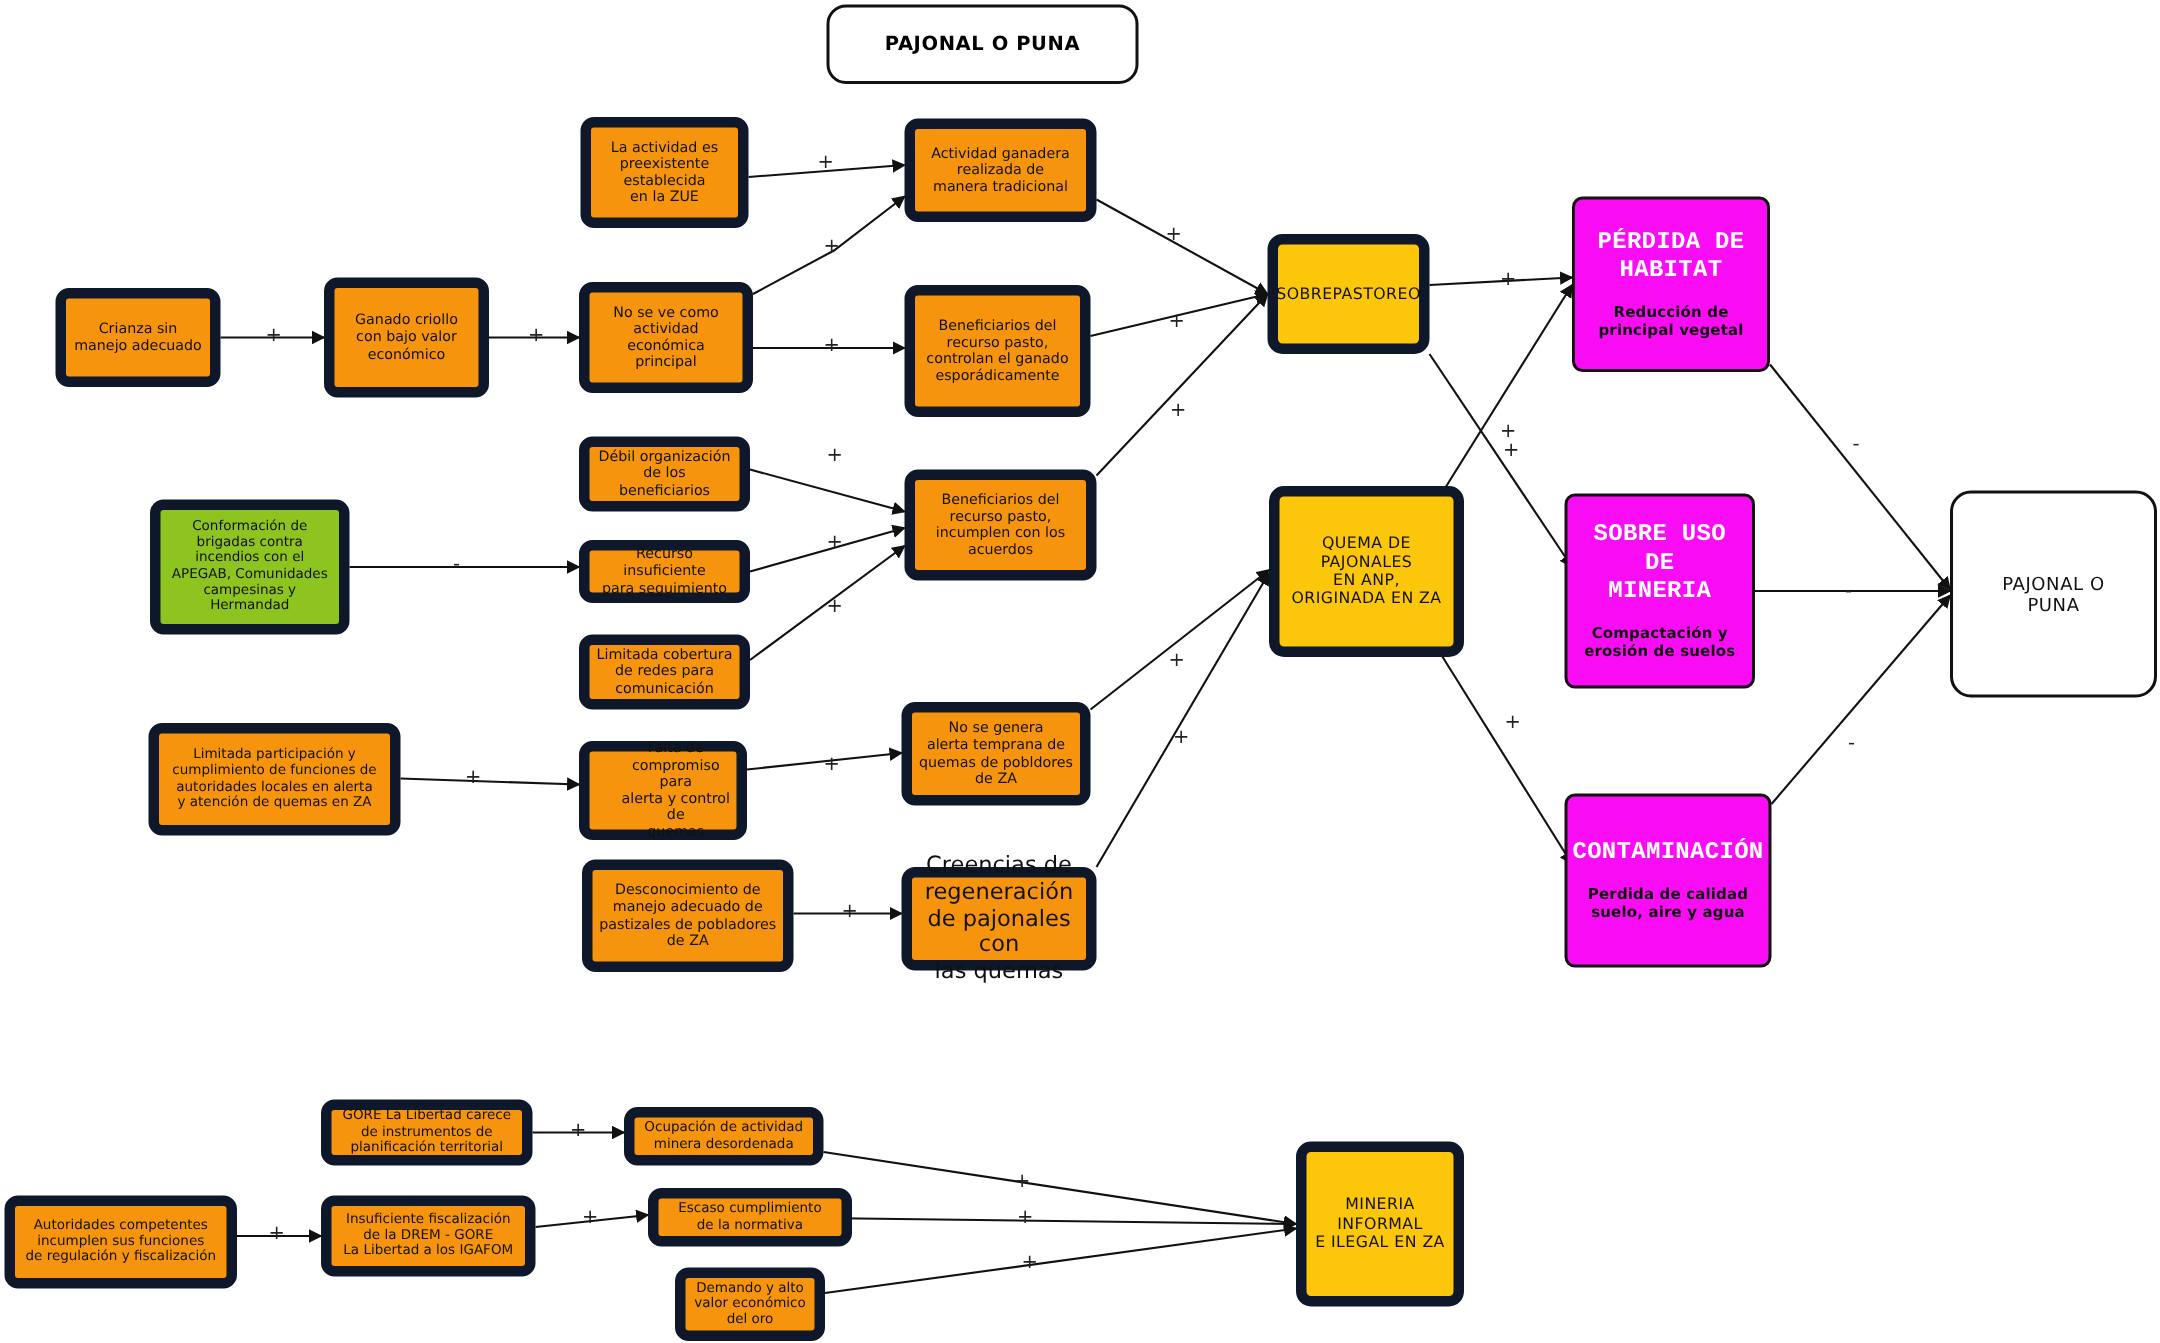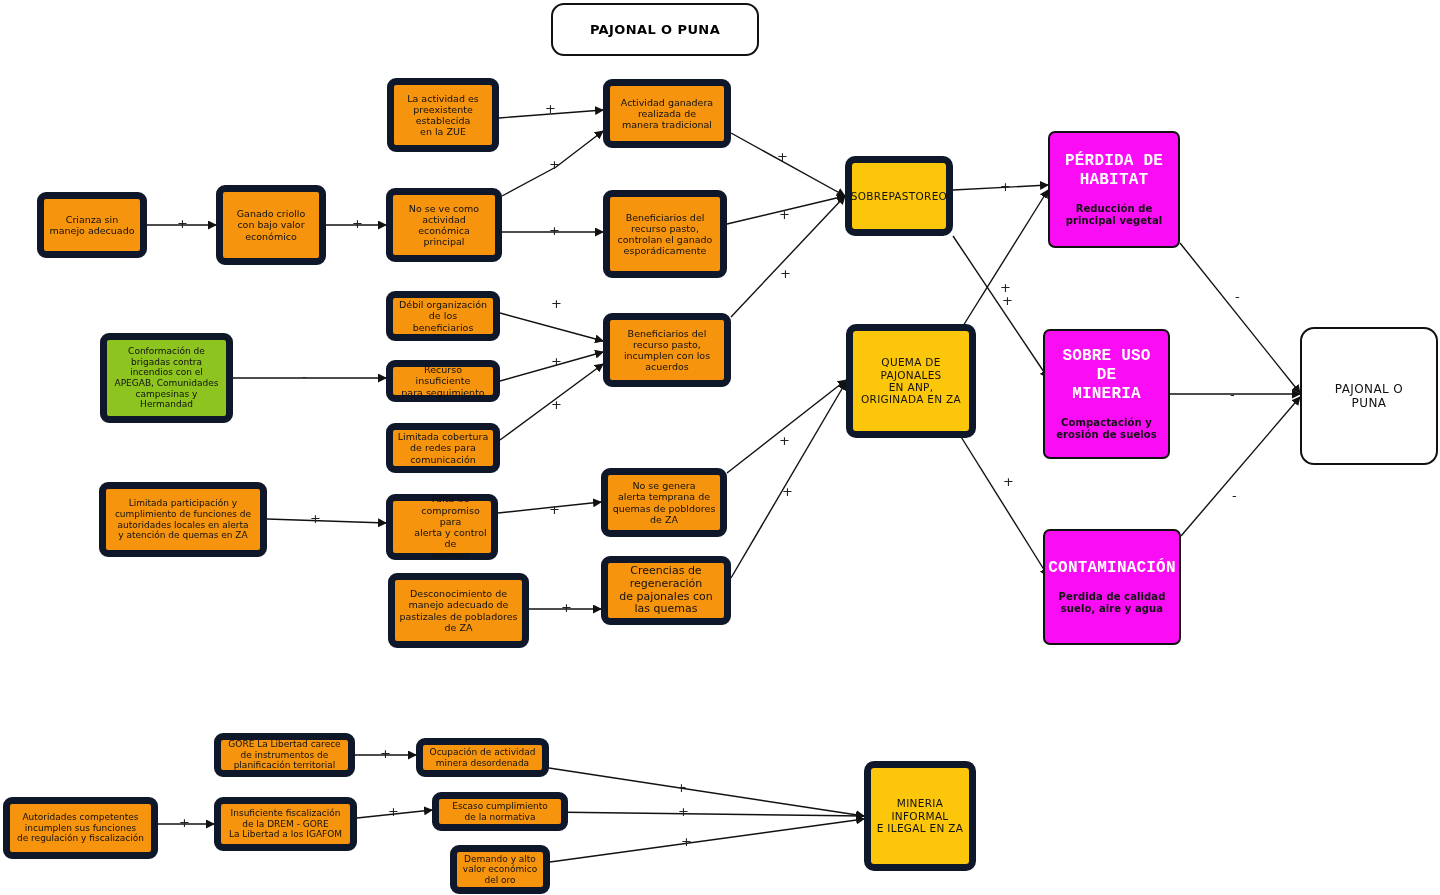--- a/index.html
+++ b/index.html
@@ -192,21 +192,21 @@
         </div>
       </div>
       <div class="node orange" style="left: 388px; top: 573px; width: 141px; height: 75px; font-size: 9.5px;">
         <div>
           <span class="ln">Desconocimiento de</span>
           <span class="ln">manejo adecuado de</span>
           <span class="ln">pastizales de pobladores</span>
           <span class="ln">de ZA</span>
         </div>
       </div>
-      <div class="node orange" style="left: 601px; top: 556px; width: 130px; height: 69px; font-size: 11px;">
+      <div class="node orange" style="left: 601px; top: 578px; width: 130px; height: 69px; font-size: 15px;">
         <div>
           <span class="ln">Creencias de</span>
           <span class="ln">regeneración</span>
           <span class="ln">de pajonales con</span>
           <span class="ln">las quemas</span>
         </div>
       </div>
       <div class="node yellow" style="left: 845px; top: 156px; width: 108px; height: 80px; font-size: 10.5px;">
         <div class="yl">
           <span class="ln">SOBREPASTOREO</span>

